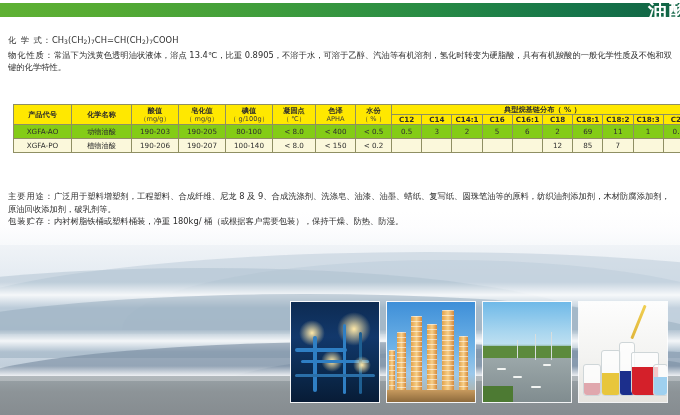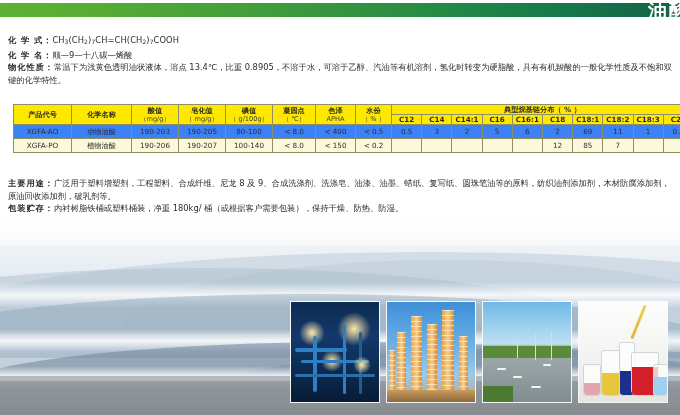--- a/index.html
+++ b/index.html
@@ -35,47 +35,47 @@
   
   .header{position:absolute;left:0;top:3px;width:680px;height:14px;
     background:linear-gradient(to right,#5fb134 0%,#56ab33 14%,#3f9d3c 38%,#268a45 62%,#16754a 82%,#0f5f44 100%);padding-left:24px;}
   .header-title{position:absolute;right:14px;top:50%;transform:translateY(-50%);
     color:#ffffff;font-size:19px;font-weight:bold;letter-spacing:2px;line-height:1;}
 
   
   .info{position:absolute;left:8px;top:34px;width:664px;color:#2d2d2d;}
   .info-line{font-size:8.3px;line-height:12.6px;white-space:nowrap;}
   .info-wrap{font-size:8.3px;line-height:12.6px;}
-  .lbl{font-weight:bold;letter-spacing:.9px;}
+  .lbl{font-weight:normal;letter-spacing:.9px;}
   .formula{letter-spacing:.1px;}
   .formula sub{font-size:6px;vertical-align:-1px;}
 
   
   .tbl-wrap{position:absolute;left:13px;top:104px;width:655px;}
   table{border-collapse:collapse;width:655px;table-layout:fixed;
         font-size:7.2px;color:#333;}
   th,td{border:1px solid #8f8f63;text-align:center;padding:0;line-height:1.25;}
   thead th{background:#ffe800;font-weight:bold;color:#2b2b2b;}
   th.sub{font-weight:bold;margin-top:24px;}
   .unit{display:block;font-weight:normal;font-size:6.6px;color:#3c3c3c;}
-  tbody tr.row-a td{background:#3b82f6;height:13px;}
+  tbody tr.row-a td{background:#84cc16;height:13px;}
   tbody tr.row-b td{background:#fbf8db;height:13px;}
   tbody td{color:#2e2e2e;}
   .c-code{width:58px;}
   .c-name{width:60px;}
   .c-acid,.c-sap,.c-iod{width:47px;}
   .c-freeze{width:43px;}
   .c-color{width:40px;}
   .c-water{width:36px;}
   .c-chain{width:30.2px;}
 
   
   .notes{position:absolute;left:8px;top:166px;width:664px;color:#2d2d2d;}
   .note{font-size:8.3px;line-height:12.6px;}
-  .note.spaced{margin-top:11px;}
+  .note.spaced{margin-top:24px;}
 
   
   .photos{position:absolute;left:291px;top:302px;width:385px;height:100px;display:flex;gap:8px;}
   .photo{width:88px;height:100px;overflow:hidden;position:relative;
     box-shadow:0 0 0 1px rgba(255,255,255,.9);background:#123;}
   
   .p1{background:linear-gradient(to bottom,#0d2b52 0%,#12386b 35%,#0b2a4f 70%,#081c36 100%);}
   .p1 .pipe{position:absolute;background:#2f7fc4;border-radius:2px;}
   .p1 .glow{position:absolute;border-radius:50%;background:radial-gradient(circle,#ffe9a8,rgba(255,233,168,0) 70%);}
   
@@ -117,23 +117,20 @@
 
   <div class="sheet"></div>
 
   <div class="header">
     <div class="header-title">油酸</div>
   </div>
 
   <div class="info">
     <div class="info-line">
       <span class="lbl">化 学 式：</span><span class="formula">CH<sub>3</sub>(CH<sub>2</sub>)<sub>7</sub>CH=CH(CH<sub>2</sub>)<sub>7</sub>COOH</span>
-    </div>
-    <div class="info-line">
-      <span class="lbl">化 学 名：</span><span>顺—9—十八碳—烯酸</span>
     </div>
     <div class="info-wrap">
       <span class="lbl">物化性质：</span><span>常温下为浅黄色透明油状液体，溶点 13.4℃，比重 0.8905，不溶于水，可溶于乙醇、汽油等有机溶剂，氢化时转变为硬脂酸，具有有机羧酸的一般化学性质及不饱和双键的化学特性。</span>
     </div>
   </div>
 
   <div class="tbl-wrap">
     <table>
       <colgroup>
         <col class="c-code">

